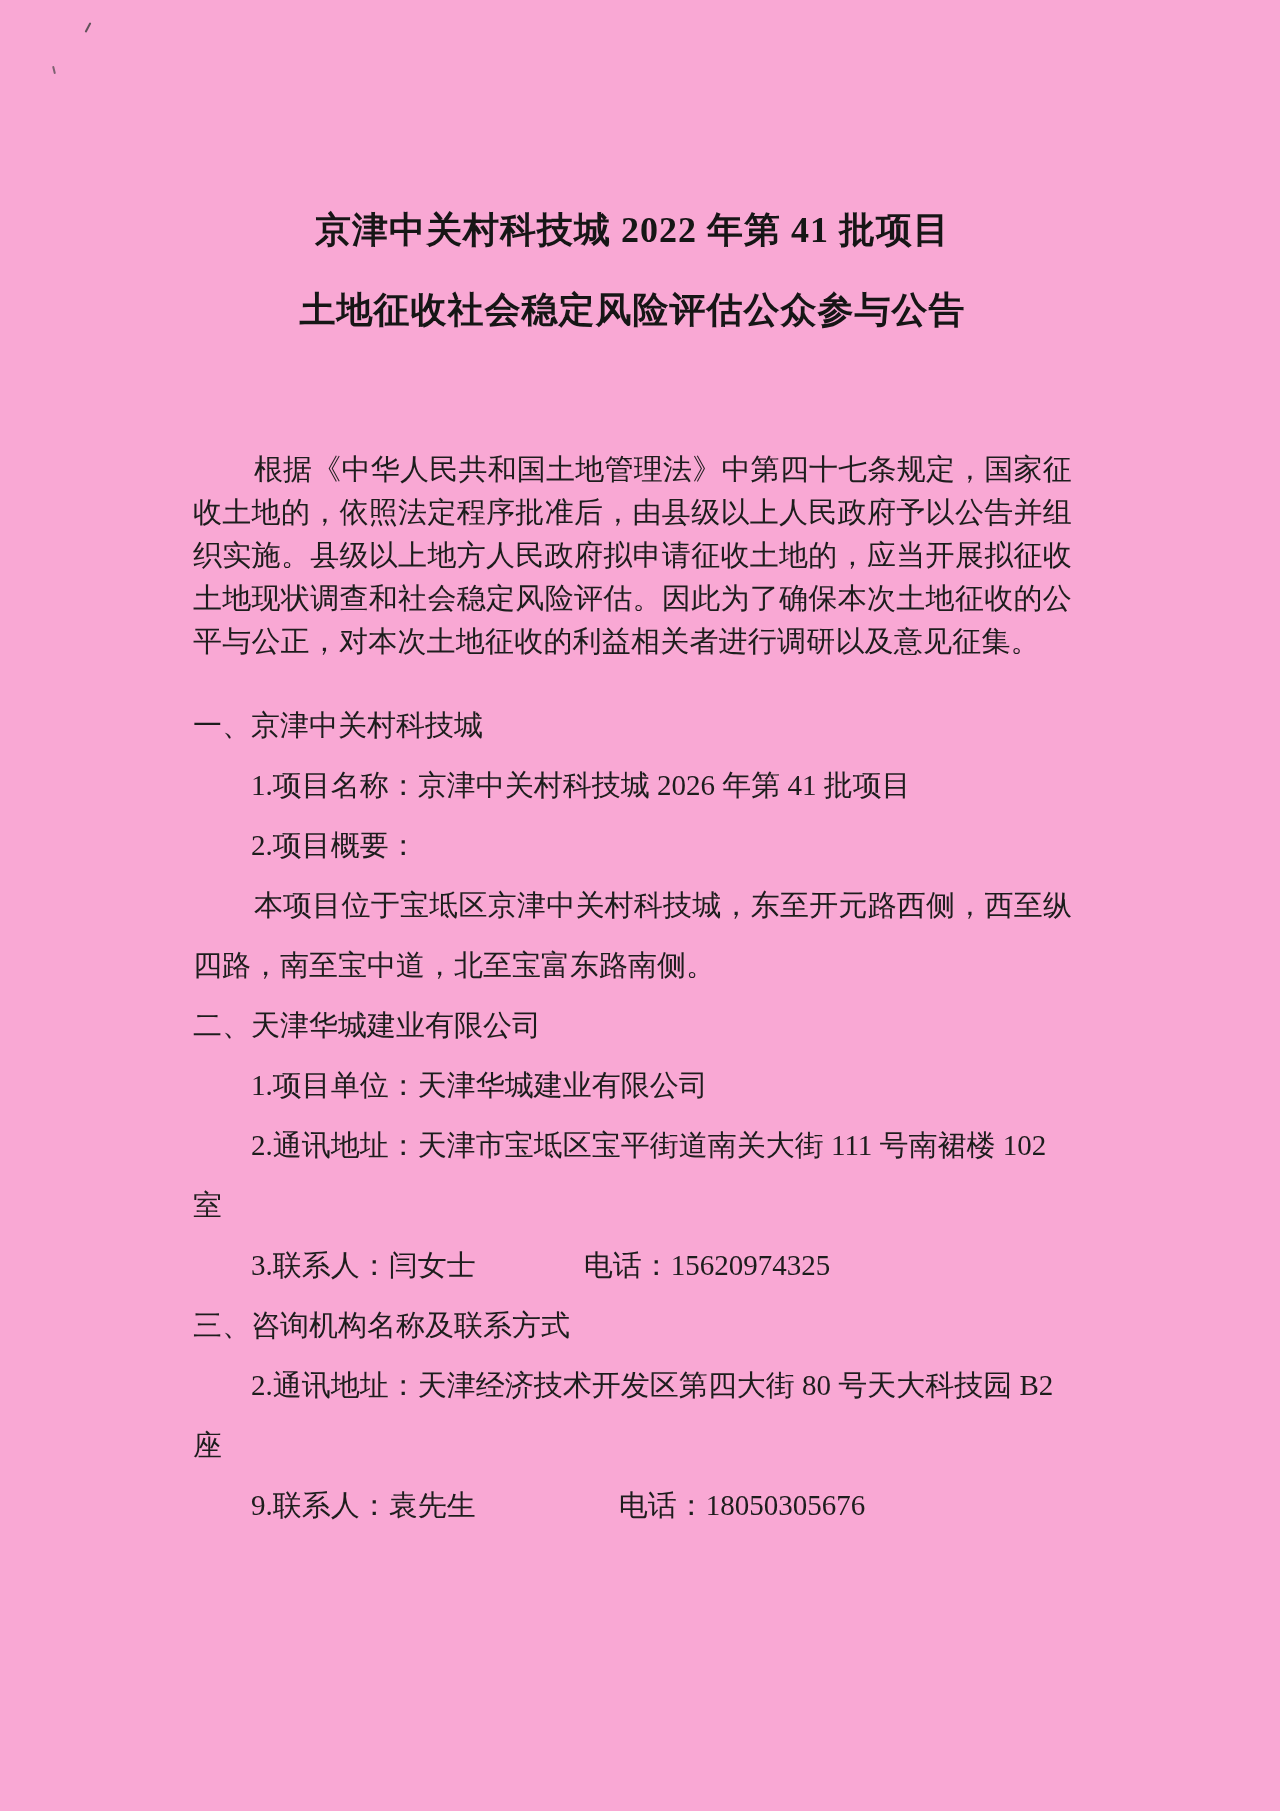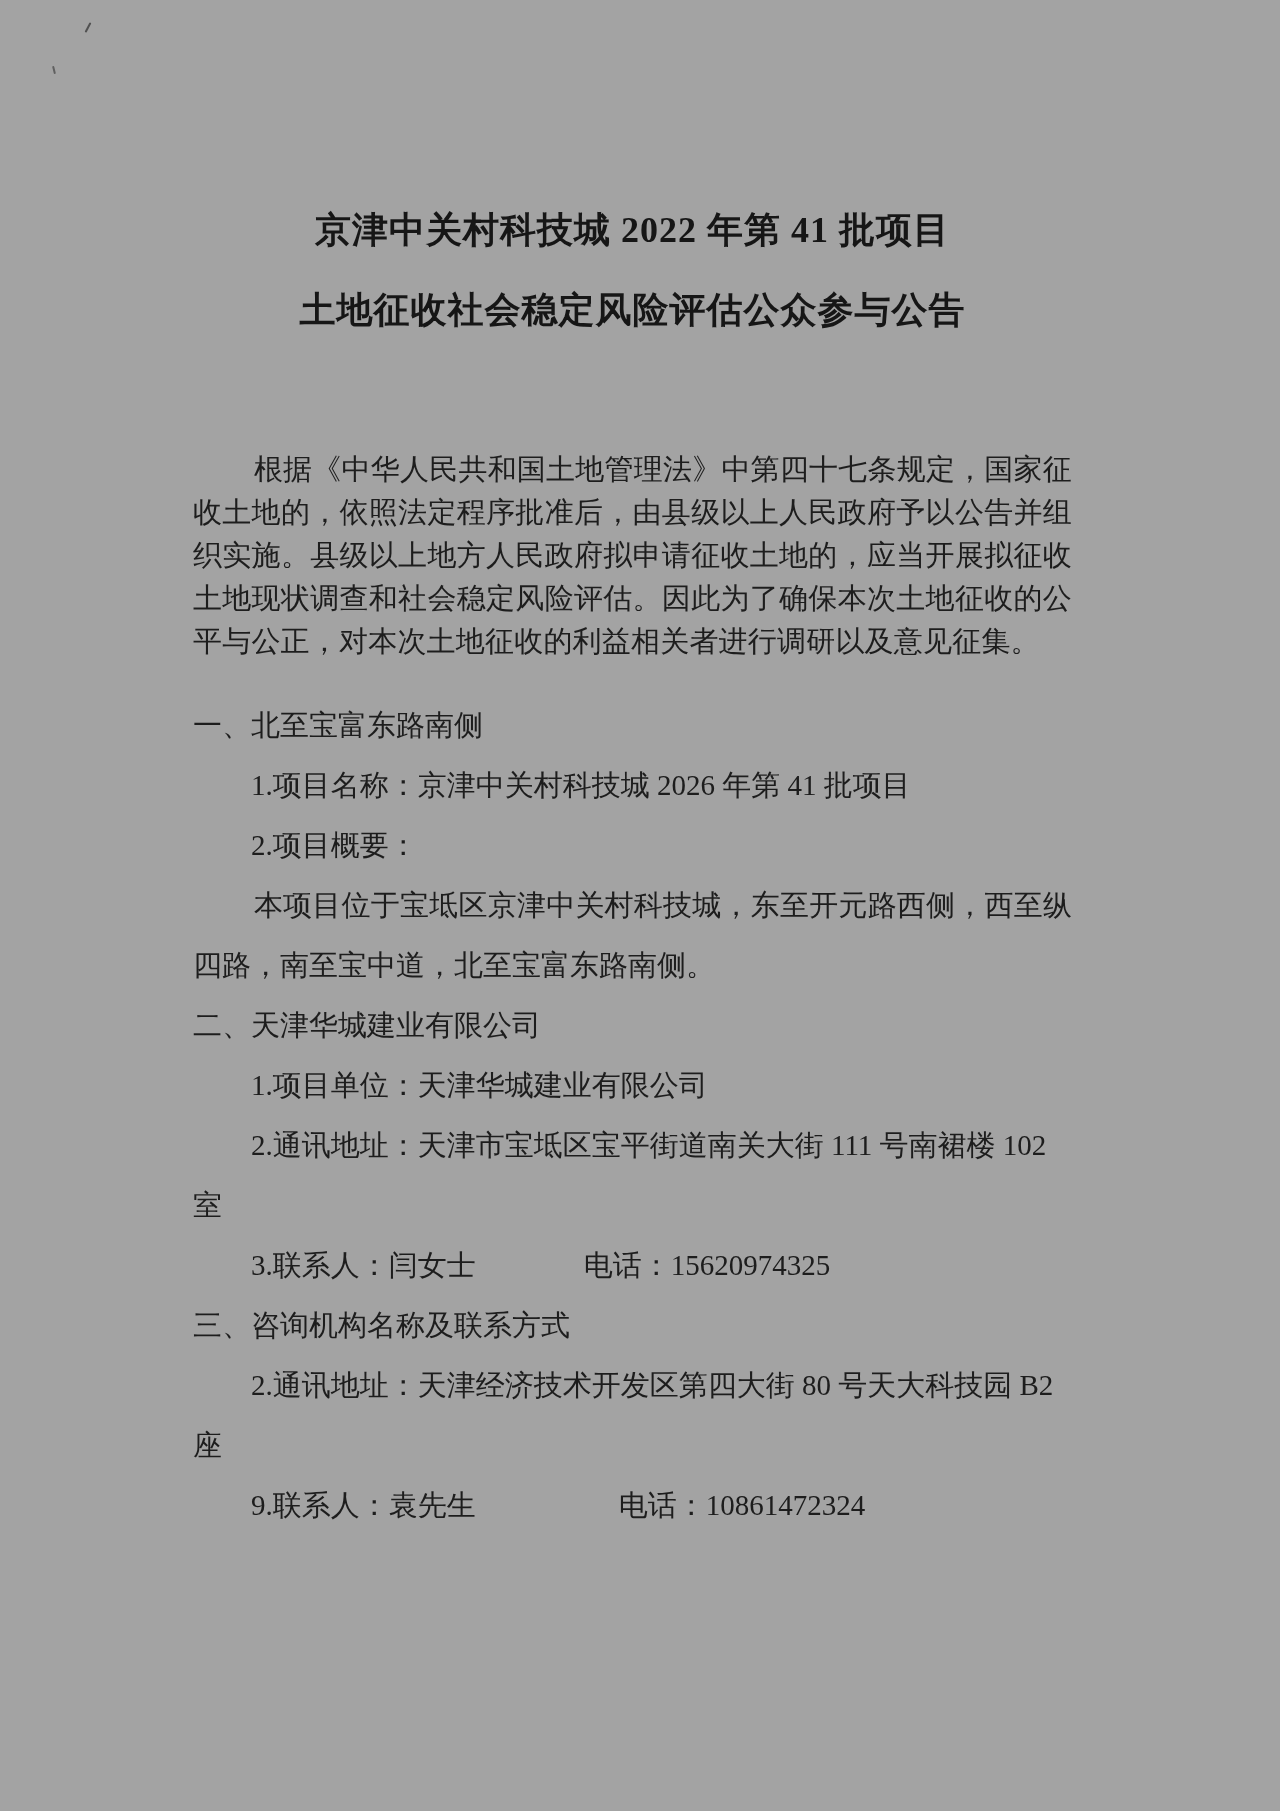--- a/index.html
+++ b/index.html
@@ -12,21 +12,21 @@
     width: 1280px;
     height: 1811px;
     position: relative;
     overflow: hidden;
     font-family: "Liberation Serif", "DejaVu Serif", serif;
     color: #1d1d1d;
   }
   .page {
     position: absolute;
     inset: 0;
-    background: #a3a3a3;
+    background: #f9a8d4;
   }
   .content {
     position: absolute;
     left: 193px;
     top: 0;
     width: 879px;
   }
   .title {
     margin: 190px 0 0 0;
     font-size: 36px;
@@ -90,36 +90,36 @@
     <div class="title">
       <div>京津中关村科技城 2022 年第 41 批项目</div>
       <div>土地征收社会稳定风险评估公众参与公告</div>
     </div>
 
     <p class="intro">根据《中华人民共和国土地管理法》中第四十七条规定，国家征收土地的，依照法定程序批准后，由县级以上人民政府予以公告并组织实施。县级以上地方人民政府拟申请征收土地的，应当开展拟征收土地现状调查和社会稳定风险评估。因此为了确保本次土地征收的公平与公正，对本次土地征收的利益相关者进行调研以及意见征集。</p>
 
     <div class="sections">
 
       <div class="section">
-        <div class="line">一、北至宝富东路南侧</div>
+        <div class="line">一、京津中关村科技城</div>
         <div class="line indent">1.项目名称：京津中关村科技城 2026 年第 41 批项目</div>
         <div class="line indent">2.项目概要：</div>
         <p class="para">本项目位于宝坻区京津中关村科技城，东至开元路西侧，西至纵四路，南至宝中道，北至宝富东路南侧。</p>
       </div>
 
       <div class="section">
         <div class="line">二、天津华城建业有限公司</div>
         <div class="line indent">1.项目单位：天津华城建业有限公司</div>
         <div class="line indent">2.通讯地址：天津市宝坻区宝平街道南关大街 111 号南裙楼 102</div>
         <div class="line">室</div>
         <div class="line indent"><span>3.联系人：闫女士</span><span class="contact-phone-1">电话：15620974325</span></div>
       </div>
 
       <div class="section">
         <div class="line">三、咨询机构名称及联系方式</div>
         <div class="line indent">2.通讯地址：天津经济技术开发区第四大街 80 号天大科技园 B2</div>
         <div class="line">座</div>
-        <div class="line indent"><span>9.联系人：袁先生</span><span class="contact-phone-2">电话：10861472324</span></div>
+        <div class="line indent"><span>9.联系人：袁先生</span><span class="contact-phone-2">电话：18050305676</span></div>
       </div>
 
     </div>
   </div>
 </div>
 
 </body></html>

